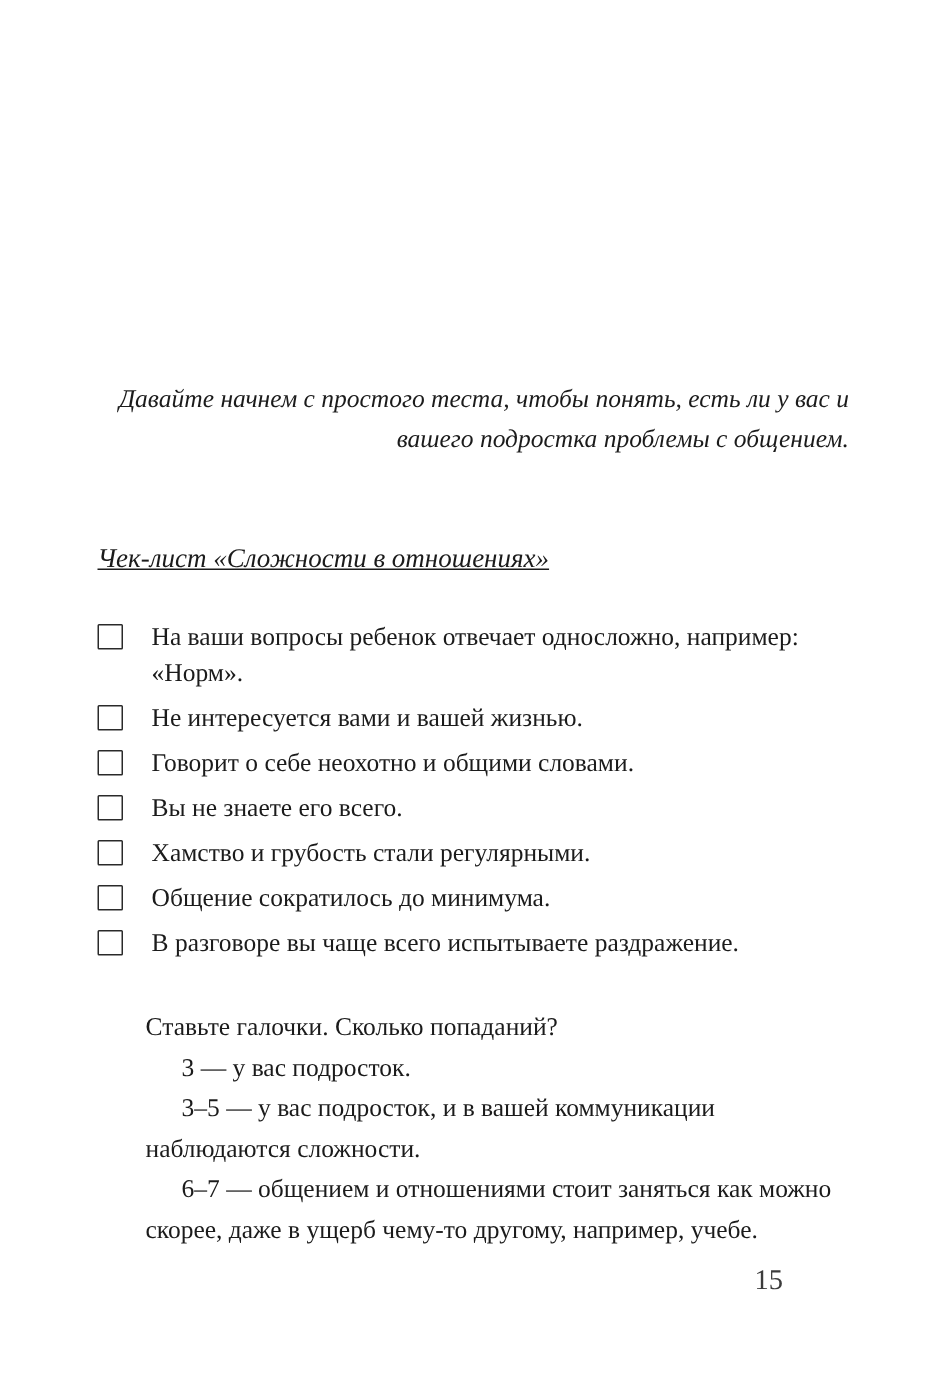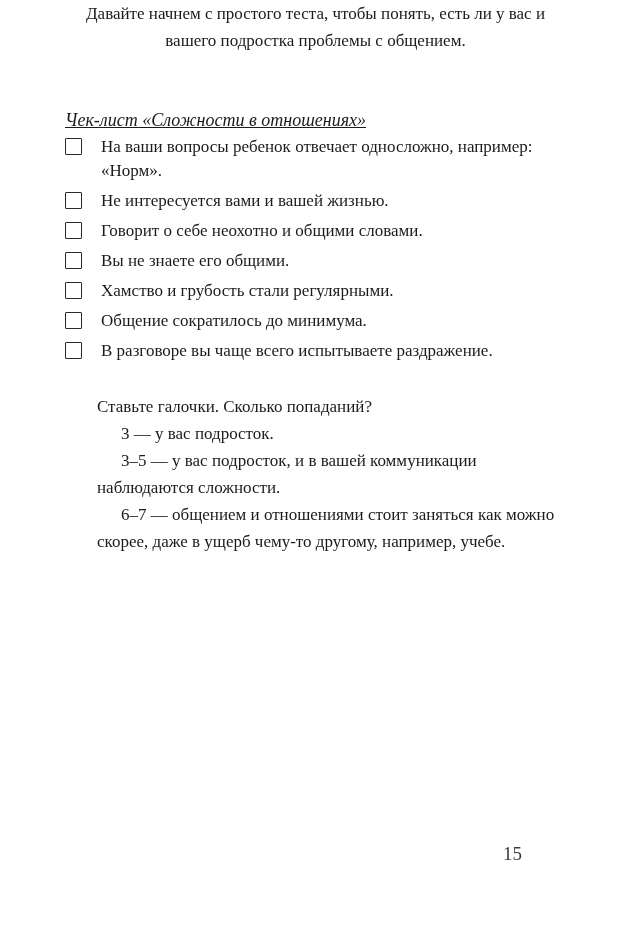--- a/index.html
+++ b/index.html
@@ -17,33 +17,36 @@
     overflow: hidden;
   }
   .content {
     position: absolute;
     left: 65px;
     top: 0;
     width: 501px;
   }
   .intro {
     margin: 0;
+    padding-top: 252px;
     font-size: 17px;
     line-height: 27px;
-    text-align: center;
+    text-align: right;
+    font-style: italic;
   }
   .section-heading {
     margin: 52px 0 0 0;
     font-size: 18px;
     line-height: 28px;
     font-style: italic;
     font-weight: normal;
     text-decoration: underline;
   }
   .checklist {
+    margin-top: 26px;
   }
   .check-item {
     display: flex;
     align-items: flex-start;
     margin-bottom: 5px;
   }
   .checkbox {
     flex: 0 0 auto;
     width: 15px;
     height: 15px;
@@ -100,21 +103,21 @@
         <span class="check-text">Не интересуется вами и вашей жизнью.</span>
       </div>
 
       <div class="check-item">
         <span class="checkbox"></span>
         <span class="check-text">Говорит о себе неохотно и общими словами.</span>
       </div>
 
       <div class="check-item">
         <span class="checkbox"></span>
-        <span class="check-text">Вы не знаете его общими.</span>
+        <span class="check-text">Вы не знаете его всего.</span>
       </div>
 
       <div class="check-item">
         <span class="checkbox"></span>
         <span class="check-text">Хамство и грубость стали регулярными.</span>
       </div>
 
       <div class="check-item">
         <span class="checkbox"></span>
         <span class="check-text">Общение сократилось до минимума.</span>

